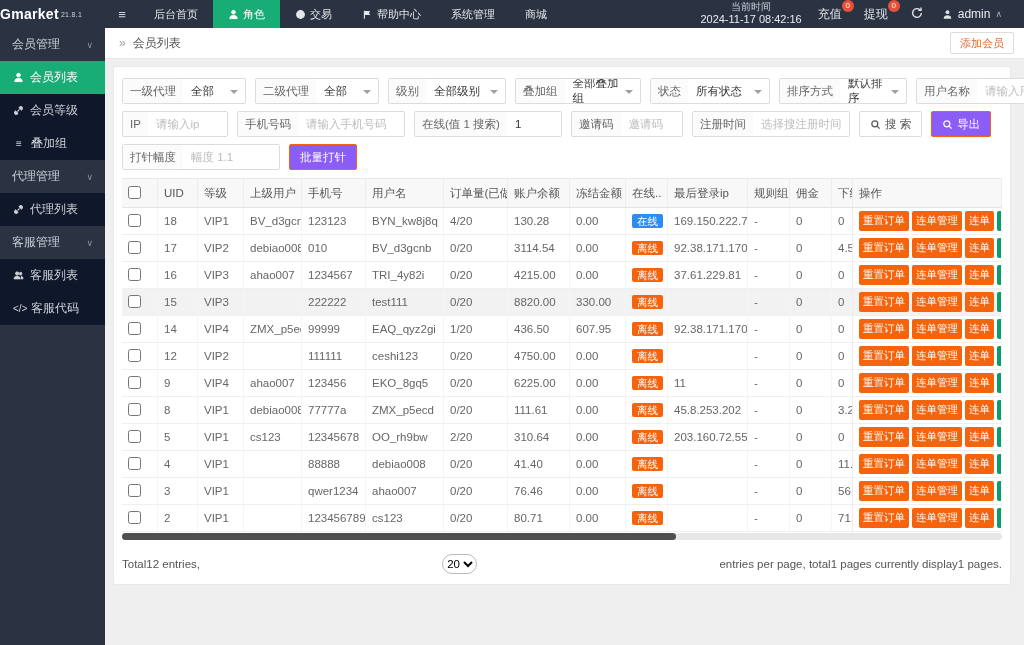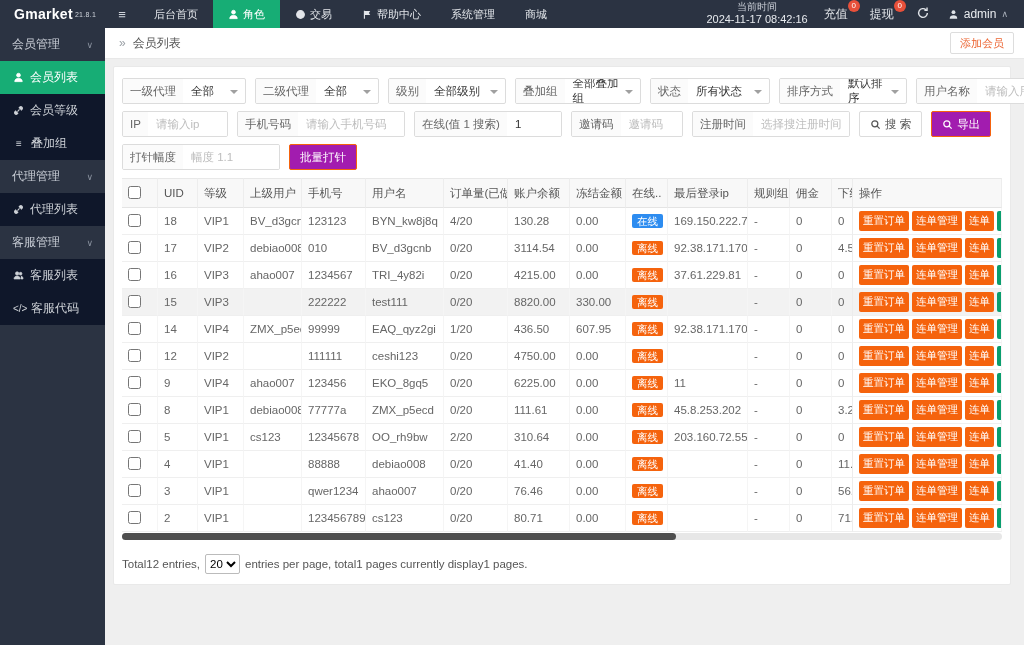--- a/index.html
+++ b/index.html
@@ -1,26 +1,26 @@
 <!DOCTYPE html>
 <html><head>
 <meta charset="utf-8">
 <style>
   * { margin:0; padding:0; box-sizing:border-box; }
   html,body { width:1024px; height:645px; overflow:hidden; font-family:"Liberation Sans","DejaVu Sans",sans-serif; font-size:12px; background:#efefef; color:#333; }
 
   
   .navbar { position:absolute; left:0; top:0; width:1024px; height:28px; background:#2b3342; display:flex; align-items:stretch; color:#dfe3e8; z-index:30; }
-  .logo { width:105px; display:flex; align-items:center; padding-left:14px; color:#fff; font-size:14px; font-weight:bold; letter-spacing:.3px; }
+  .logo { width:105px; display:flex; align-items:center; color:#fff; font-size:14px; font-weight:bold; letter-spacing:.3px; }
   .logo sup { font-size:7px; font-weight:normal; margin-left:2px; color:#cfd4db; }
   .nav-burger { width:34px; display:flex; align-items:center; justify-content:center; font-size:13px; color:#cfd4db; cursor:pointer; }
   .nav-item { display:flex; align-items:center; gap:4px; padding:0 15px; font-size:11px; color:#e3e6ea; cursor:pointer; }
   .nav-item.active { background:#17ad75; color:#fff; }
   .nav-item svg { width:11px; height:11px; fill:currentColor; stroke:currentColor; }
-  .nav-right { margin-left:auto; display:flex; align-items:center; gap:16px; padding-right:16px; }
+  .nav-right { margin-left:auto; display:flex; align-items:center; gap:16px; padding-right:22px; }
   .nav-time { text-align:center; line-height:1.25; font-size:10px; color:#c9ced6; }
   .nav-time .t2 { font-size:11px; color:#e8ebef; }
   .nav-badge-item { position:relative; font-size:12px; color:#e3e6ea; cursor:pointer; padding-right:6px; }
   .nav-badge { position:absolute; top:-6px; right:-6px; min-width:12px; height:12px; border-radius:7px; background:#e8503a; color:#fff; font-size:8px; line-height:12px; text-align:center; padding:0 2px; }
   .nav-refresh { width:16px; height:16px; cursor:pointer; }
   .nav-refresh svg { width:14px; height:14px; stroke:#dfe3e8; fill:none; stroke-width:1.6; }
   .nav-user { display:flex; align-items:center; gap:5px; cursor:pointer; color:#e8ebef; }
   .nav-user svg { width:11px; height:11px; fill:#dfe3e8; }
   .chev-up { font-size:9px; color:#aab1bb; }
 
@@ -46,21 +46,21 @@
   .filters { padding:2px 0 2px 0; }
   .frow { display:flex; align-items:center; gap:9px; margin-bottom:7px; flex-wrap:nowrap; }
   .fgroup { display:inline-flex; align-items:stretch; height:26px; border:1px solid #dcdcdc; border-radius:2px; background:#fff; overflow:hidden; flex:0 0 auto; }
   .flabel { display:flex; align-items:center; padding:0 7px; color:#666; background:#fbfbfb; white-space:nowrap; font-size:11.5px; }
   .fsel { position:relative; display:flex; align-items:center; padding:0 20px 0 8px; color:#333; cursor:pointer; font-size:11.5px; }
   .fsel::after { content:""; position:absolute; right:7px; top:11px; border:4px solid transparent; border-top-color:#a0a0a0; }
   .finput { border:none; outline:none; padding:0 8px; font-size:11.5px; color:#333; font-family:inherit; min-width:0; }
   .finput::placeholder { color:#bdbdbd; }
   .btn { height:26px; border-radius:2px; font-size:11.5px; cursor:pointer; display:inline-flex; align-items:center; gap:4px; padding:0 10px; border:1px solid #dcdcdc; background:#fff; color:#555; font-family:inherit; }
   .btn svg { width:11px; height:11px; stroke:currentColor; fill:none; stroke-width:1.8; }
-  .btn-orange { background:#a21caf; border-color:#f5630d; color:#fff;text-align:center; }
+  .btn-orange { background:#8b5cf6; border-color:#f5630d; color:#fff;text-align:center; }
 
   
   .table-wrap { position:relative; overflow:hidden; width:100%; margin-top:2px; }
   table { border-collapse:separate; border-spacing:0; table-layout:fixed; width:904px; }
   th, td { padding:0 6px; white-space:nowrap; overflow:hidden; text-align:left; font-weight:normal; }
   thead th { height:30px; background:#f8f8f8; color:#555; border-top:1px solid #e8e8e8; border-bottom:1px solid #e4e4e4; border-right:1px solid #ededed; font-size:11.5px; }
   tbody td { height:27px; color:#666; border-bottom:1px solid #efefef; border-right:1px solid #f5f5f5; font-size:11.5px; }
   tr.hl td { background:#f2f2f2; }
   .c-actions { position:sticky; right:0; background:#fff; border-left:1px solid #ececec; z-index:2; }
   thead .c-actions { background:#f8f8f8; }
@@ -70,22 +70,22 @@
   .b-on { background:#2d8cf0; }
   .b-off { background:#f5630d; }
   .abtn { border:none; border-radius:2px; color:#fff; font-size:10.5px; padding:3px 4px; margin-right:3px; cursor:pointer; font-family:inherit; white-space:nowrap; }
   .abtn-orange { background:#f5630d; }
   .abtn-green { background:#0a9e6e; }
 
   .hscroll { height:7px; background:#e7e7e7; border-radius:4px; margin-top:1px; position:relative; }
   .hscroll .thumb { position:absolute; left:0; top:0; height:7px; width:63%; background:#4f4f4f; border-radius:4px; cursor:pointer; }
 
   
-  .tfooter { display:flex; align-items:center; gap:5px; margin-top:14px; color:#555; font-size:11.5px; }
-  .tfooter select { height:20px; font-size:11.5px; border:1px solid #bbb; border-radius:2px; background:#fff; font-family:inherit; }
+  .tfooter { display:flex; align-items:center; gap:5px; margin-top:14px; color:#555; font-size:11.5px;justify-content:space-between; }
+  .tfooter select { height:20px; font-size:11.5px; border:1px solid #bbb; border-radius:10px; background:#fff; font-family:inherit; }
 </style>
 </head>
 <body>
 
 <div class="navbar">
   <div class="logo">
     <span>Gmarket</span>
     <sup>21.8.1</sup>
   </div>
   <div class="nav-burger">≡</div>

